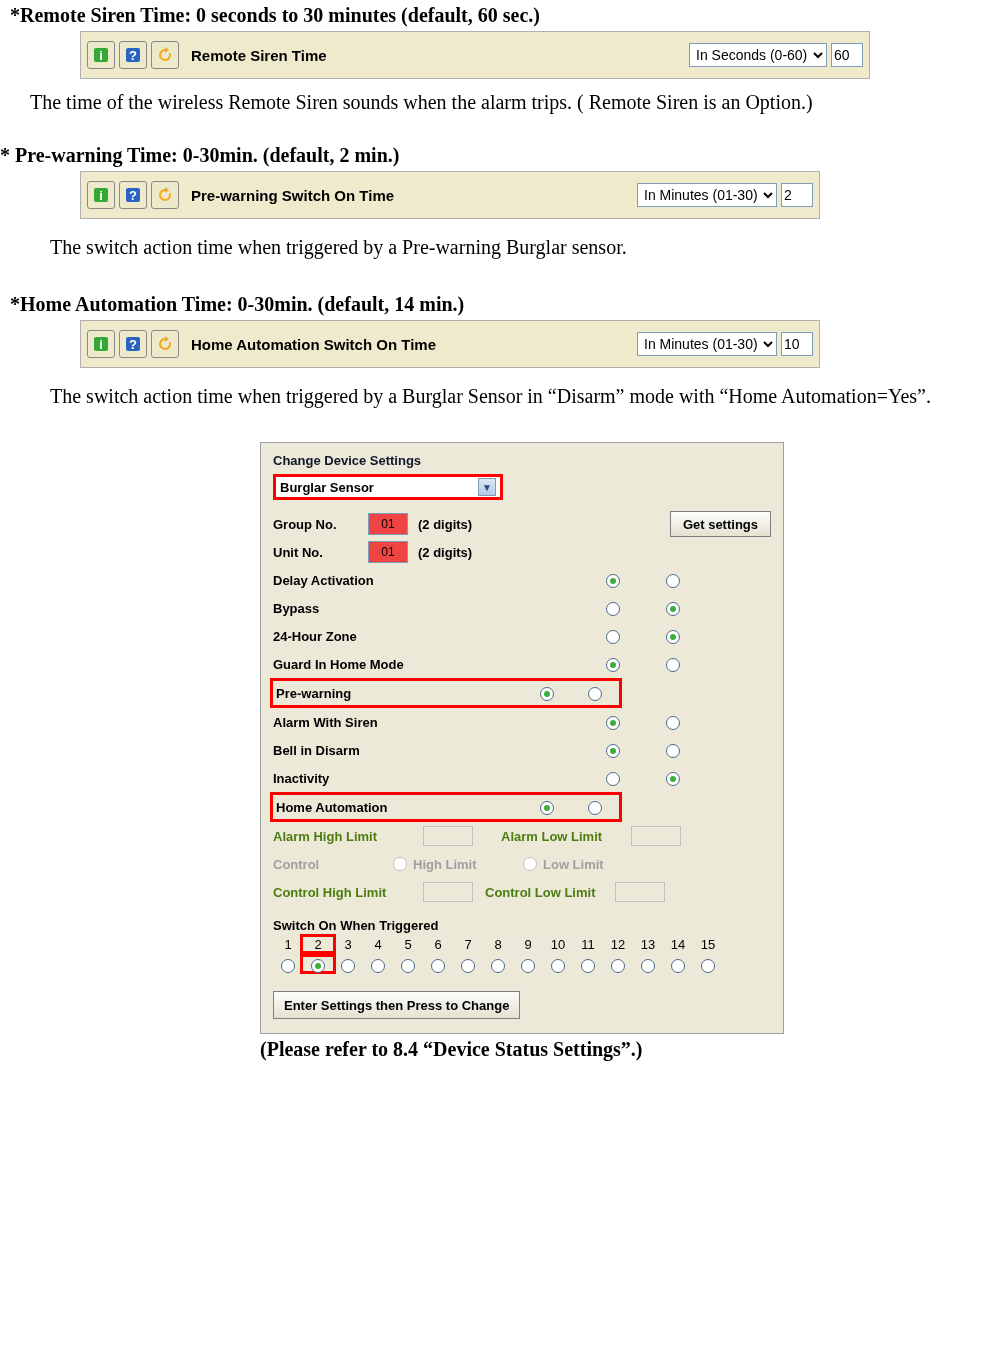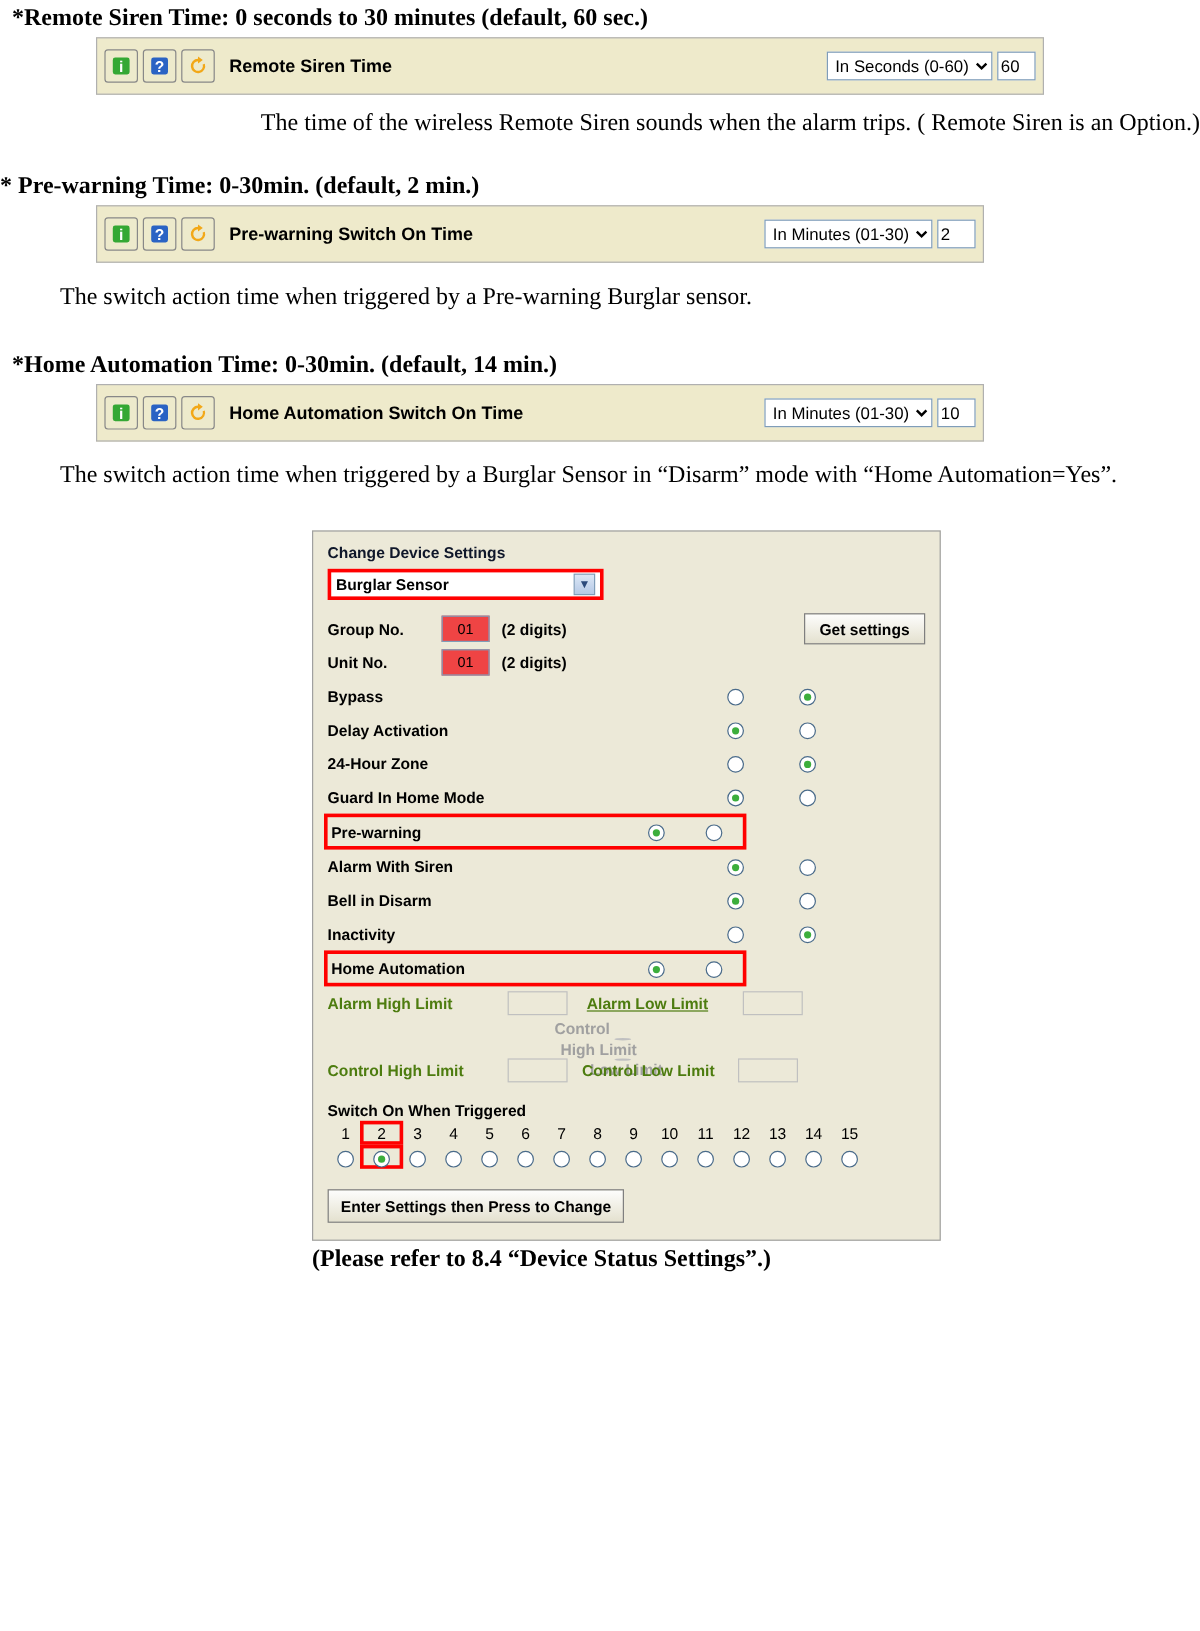--- a/index.html
+++ b/index.html
@@ -9,21 +9,20 @@
     font-size: 20px;
     width: 1000px;
     padding: 0 0 40px 0;
   }
   .heading {
     font-weight: bold;
     margin: 4px 0 4px 10px;
   }
   .desc {
     margin: 12px 0 30px 30px;
-    text-align: right;
   }
   .desc2 {
     margin: 12px 0 30px 50px;
     line-height: 1.6;
   }
   .caption {
     font-weight: bold;
     margin: 4px 0 0 260px;
   }
 
@@ -179,21 +178,21 @@
   .disabled .olbl, .disabled span { font-weight: bold; }
   .tin-dis {
     width: 50px; height: 20px;
     border: 1px solid #c0c0c0;
     background: #ece9d8;
     display:inline-block;
     vertical-align: middle;
   }
   .ctrl-row {
     display:flex; align-items:center; height:28px;
-    color:#a0a0a0; font-weight:bold;flex-direction:column;
+    color:#a0a0a0; font-weight:bold;
   }
   .ctrl-row .sp1 { width:120px; }
   .ctrl-row .rd { border-color:#c0c0c0; margin-right:6px; }
   .switch-title { font-weight: bold; margin-top: 12px; }
   .switch-grid {
     display: grid;
     grid-template-columns: repeat(15, 30px);
     margin-top: 4px;
   }
   .switch-grid .num { text-align: center; font-size:13px; height:20px; }
@@ -317,28 +316,28 @@
     </div>
     <div class="row">
       <span class="lbl">Unit No.</span>
       <input class="tin" value="01" style="">
       <span class="hint">(2 digits)</span>
     </div>
 
 
     <div id="opts">
         <div class="opt-row">
+          <span class="olbl">Delay Activation</span>
+          <span class="rcell"><span class="radio sel"></span></span>
+          <span class="rcell"><span class="radio"></span></span>
+        </div>
+        <div class="opt-row">
           <span class="olbl">Bypass</span>
           <span class="rcell"><span class="radio"></span></span>
           <span class="rcell"><span class="radio sel"></span></span>
-        </div>
-        <div class="opt-row">
-          <span class="olbl">Delay Activation</span>
-          <span class="rcell"><span class="radio sel"></span></span>
-          <span class="rcell"><span class="radio"></span></span>
         </div>
         <div class="opt-row">
           <span class="olbl">24-Hour Zone</span>
           <span class="rcell"><span class="radio"></span></span>
           <span class="rcell"><span class="radio sel"></span></span>
         </div>
         <div class="opt-row">
           <span class="olbl">Guard In Home Mode</span>
           <span class="rcell"><span class="radio sel"></span></span>
           <span class="rcell"><span class="radio"></span></span>
@@ -366,21 +365,21 @@
         <div class="opt-row redbox">
           <span class="olbl">Home Automation</span>
           <span class="rcell"><span class="radio sel"></span></span>
           <span class="rcell"><span class="radio"></span></span>
         </div>
       </div>
 
     <div class="opt-row disabled">
       <span style="width:150px;">Alarm High Limit</span>
       <span class="tin-dis"></span>
-      <span style="width:130px; margin-left:16px;text-decoration:underline;">Alarm Low Limit</span>
+      <span style="width:130px; margin-left:28px;">Alarm Low Limit</span>
       <span class="tin-dis"></span>
     </div>
 
     <div class="ctrl-row">
       <span class="sp1">Control</span>
       <span class="radio rd"></span>
       <span style="width:110px;">High Limit</span>
       <span class="radio rd"></span>
       <span>Low Limit</span>
     </div>

